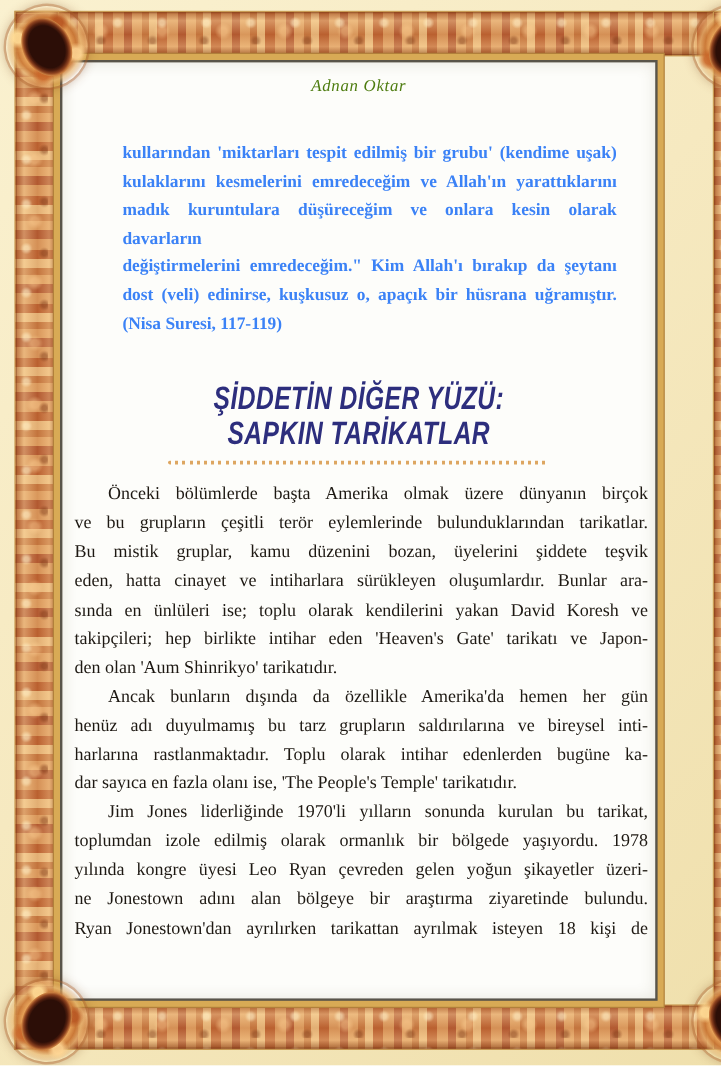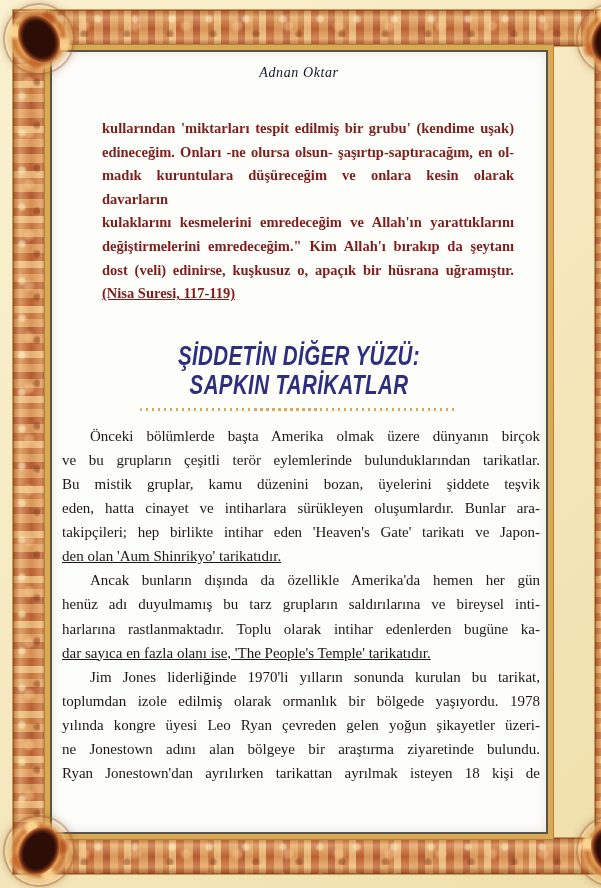--- a/index.html
+++ b/index.html
@@ -59,30 +59,30 @@
   
   .page {
     position:absolute; z-index:3; left:52px; top:52px; width:494px; height:780px;
     background:#fdfdfa;
     box-shadow: 0 0 0 2px #59544a, 0 0 0 7px #d8aa55, 0 0 0 8px #b1803b,
                 inset 0 0 12px rgba(95,75,45,.14);
   }
 
   .running-head {
     margin-top:13px; text-align:center; font-style:italic;
-    font-size:14px; color:#0f172a; letter-spacing:0.6px;
+    font-size:14px; color:#4d7c0f; letter-spacing:0.6px;
   }
 
   .line { text-align:justify; text-align-last:justify; text-justify:inter-word; }
-  .line.last  { text-align-last:left;text-decoration:underline; }
+  .line.last  { text-align-last:left; }
   .line.first { text-indent:28px; }
 
   .quote {
     margin:36px 32px 0 50px;
-    font-weight:bold; font-size:14.5px; line-height:23.6px; color:#7f1d1d;
+    font-weight:bold; font-size:14.5px; line-height:23.6px; color:#3b82f6;
   }
 
   .heading { margin-top:36px; text-align:center; color:#2d2e7d; }
   .heading .hline {
     font-family:"Liberation Sans", sans-serif; font-weight:bold; font-style:italic;
     font-size:27px; line-height:29px; letter-spacing:0.5px;
     transform:scaleX(0.76); transform-origin:50% 50%;
   }
 
   .dotted-divider {
@@ -111,41 +111,41 @@
   <div class="medallion m-br"></div>
 
   <div class="page-number">101</div>
 
   <div class="page">
 
     <div class="running-head">Adnan Oktar</div>
 
     <div class="quote">
         <div class="line">kullarından 'miktarları tespit edilmiş bir grubu' (kendime uşak)</div>
-        <div class="line">edineceğim. Onları -ne olursa olsun- şaşırtıp-saptıracağım, en ol-</div>
+        <div class="line">kulaklarını kesmelerini emredeceğim ve Allah'ın yarattıklarını</div>
         <div class="line">madık kuruntulara düşüreceğim ve onlara kesin olarak davarların</div>
-        <div class="line">kulaklarını kesmelerini emredeceğim ve Allah'ın yarattıklarını</div>
         <div class="line">değiştirmelerini emredeceğim." Kim Allah'ı bırakıp da şeytanı</div>
         <div class="line">dost (veli) edinirse, kuşkusuz o, apaçık bir hüsrana uğramıştır.</div>
         <div class="line last">(Nisa Suresi, 117-119)</div>
       </div>
 
     <div class="heading">
       <div class="hline">ŞİDDETİN DİĞER YÜZÜ:</div>
       <div class="hline">SAPKIN TARİKATLAR</div>
     </div>
 
     <div class="dotted-divider"></div>
 
     <div class="bodytext">
         <div class="para">
           <div class="line first">Önceki bölümlerde başta Amerika olmak üzere dünyanın birçok</div>
           <div class="line">ve bu grupların çeşitli terör eylemlerinde bulunduklarından tarikatlar.</div>
           <div class="line">Bu mistik gruplar, kamu düzenini bozan, üyelerini şiddete teşvik</div>
           <div class="line">eden, hatta cinayet ve intiharlara sürükleyen oluşumlardır. Bunlar ara-</div>
+          <div class="line">sında en ünlüleri ise; toplu olarak kendilerini yakan David Koresh ve</div>
           <div class="line">takipçileri; hep birlikte intihar eden 'Heaven's Gate' tarikatı ve Japon-</div>
           <div class="line last">den olan 'Aum Shinrikyo' tarikatıdır.</div>
         </div>
         <div class="para">
           <div class="line first">Ancak bunların dışında da özellikle Amerika'da hemen her gün</div>
           <div class="line">henüz adı duyulmamış bu tarz grupların saldırılarına ve bireysel inti-</div>
           <div class="line">harlarına rastlanmaktadır. Toplu olarak intihar edenlerden bugüne ka-</div>
           <div class="line last">dar sayıca en fazla olanı ise, 'The People's Temple' tarikatıdır.</div>
         </div>
         <div class="para">

